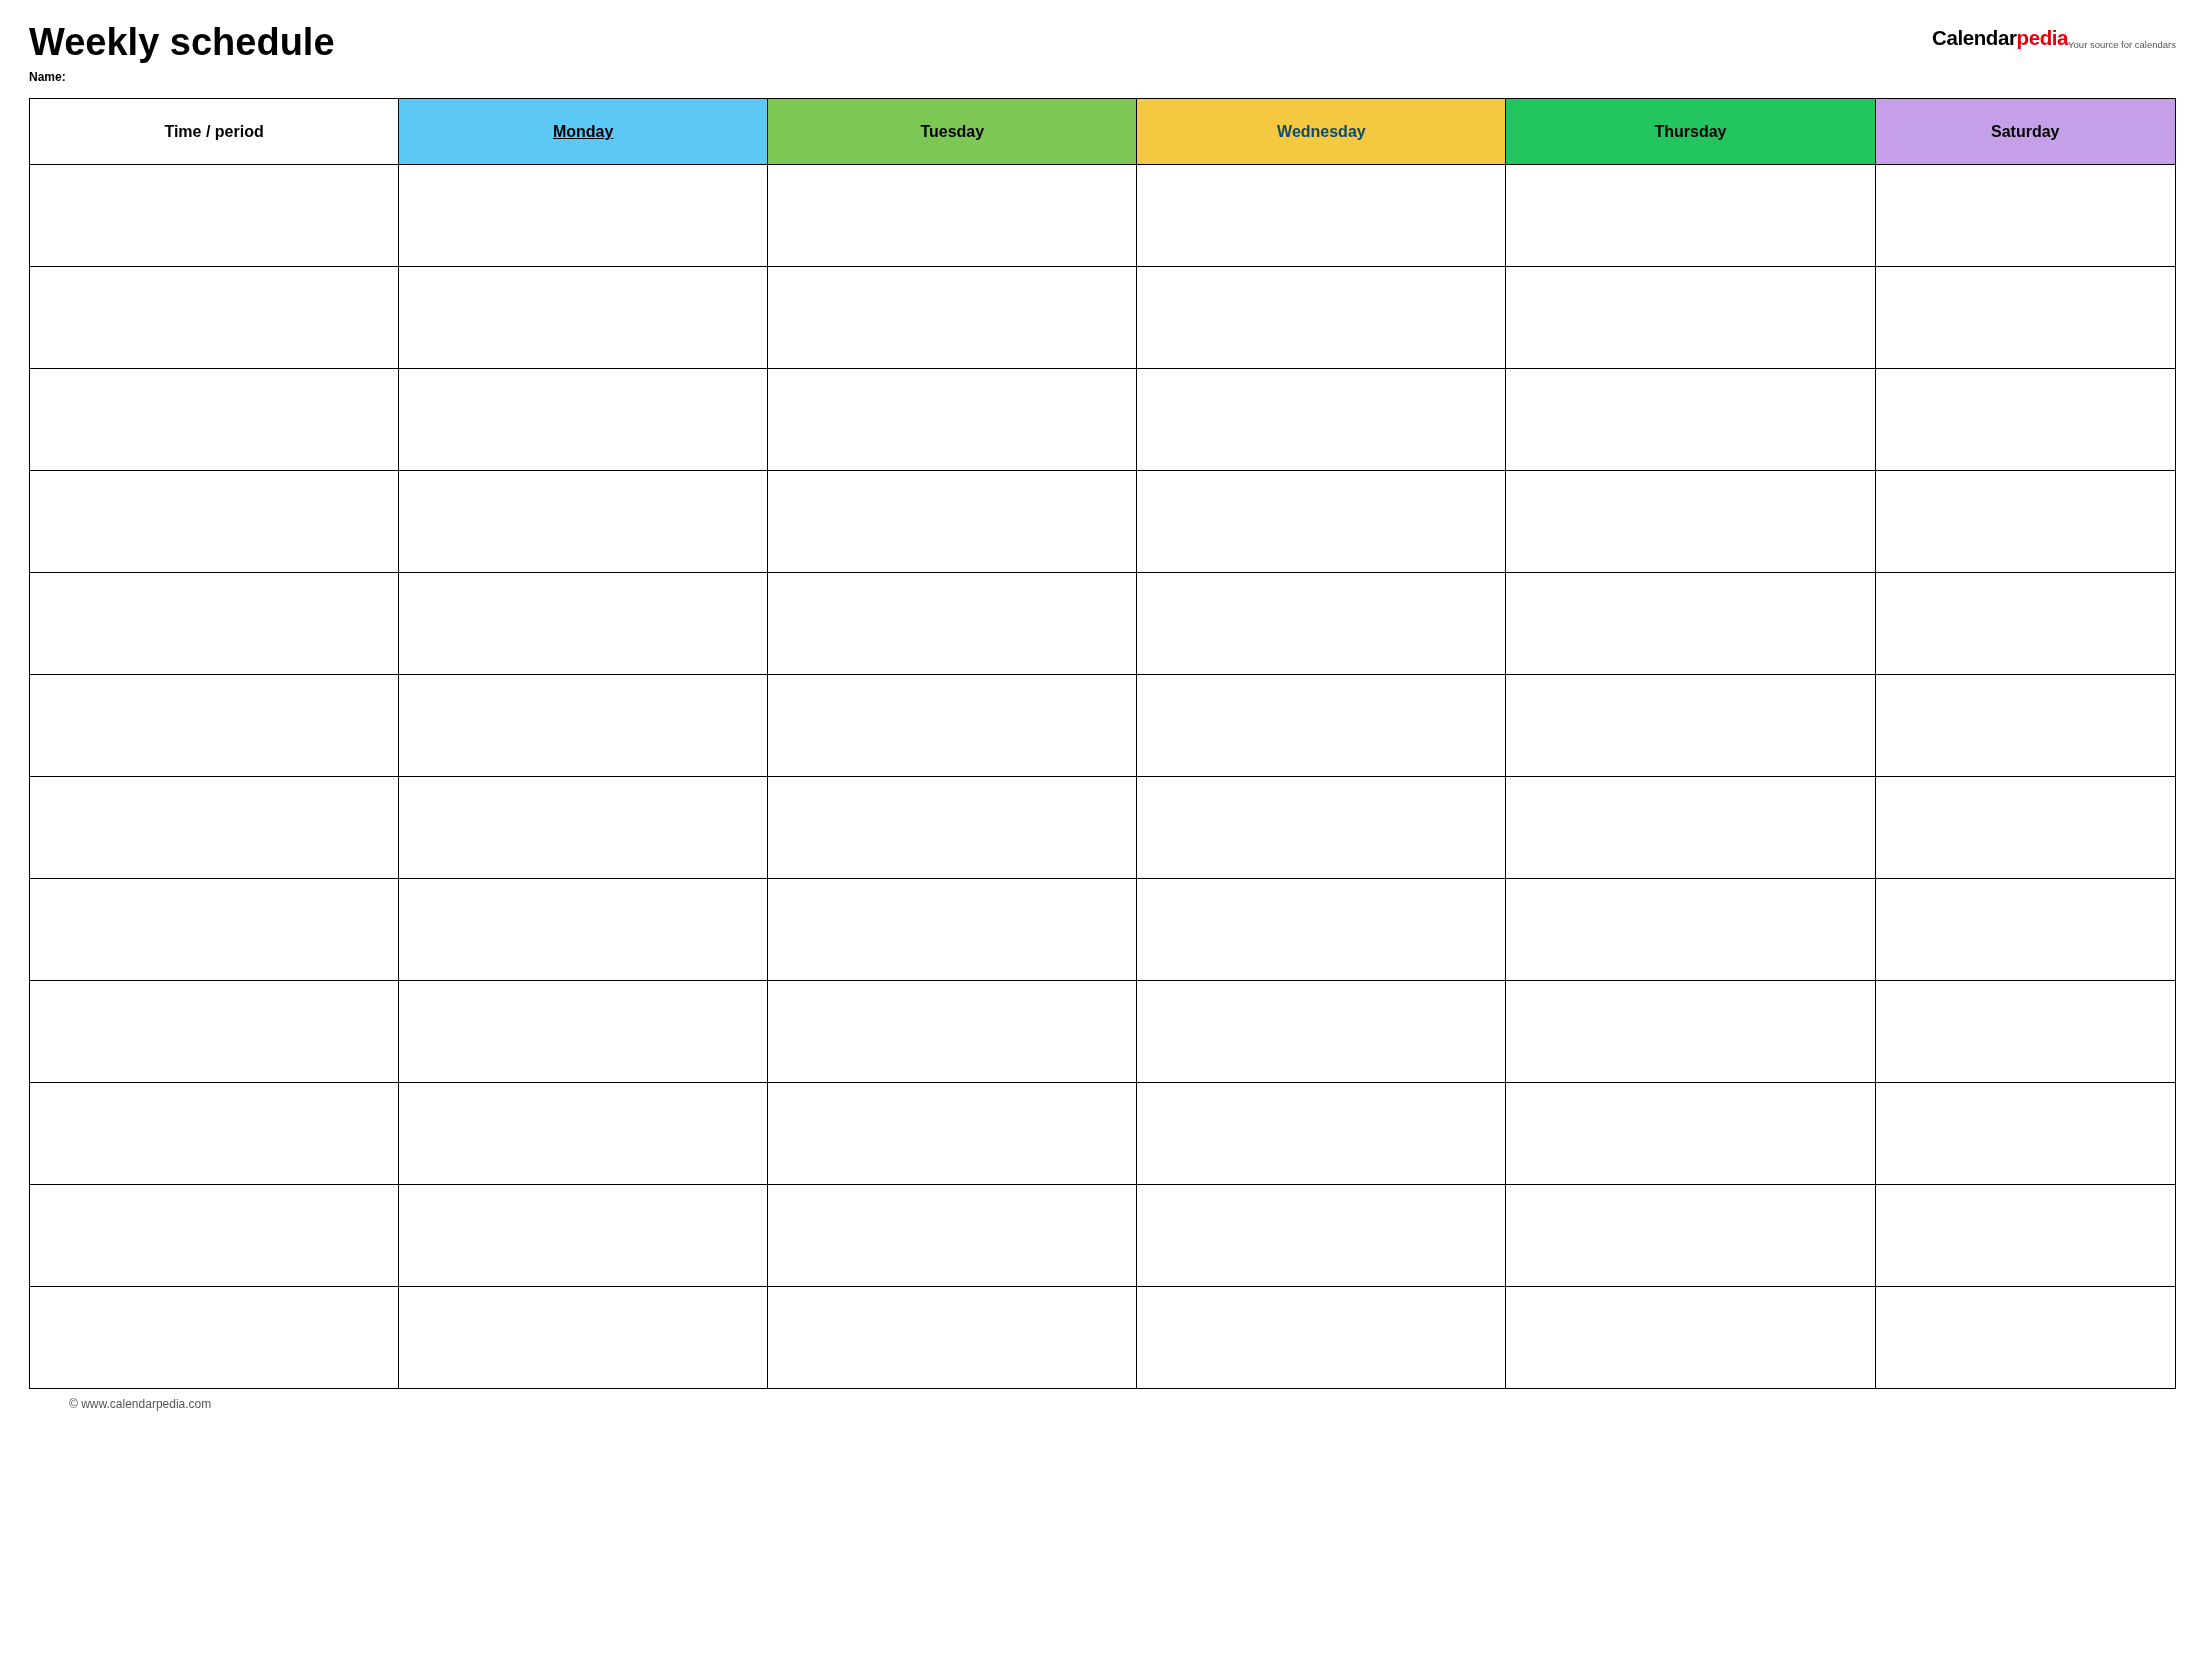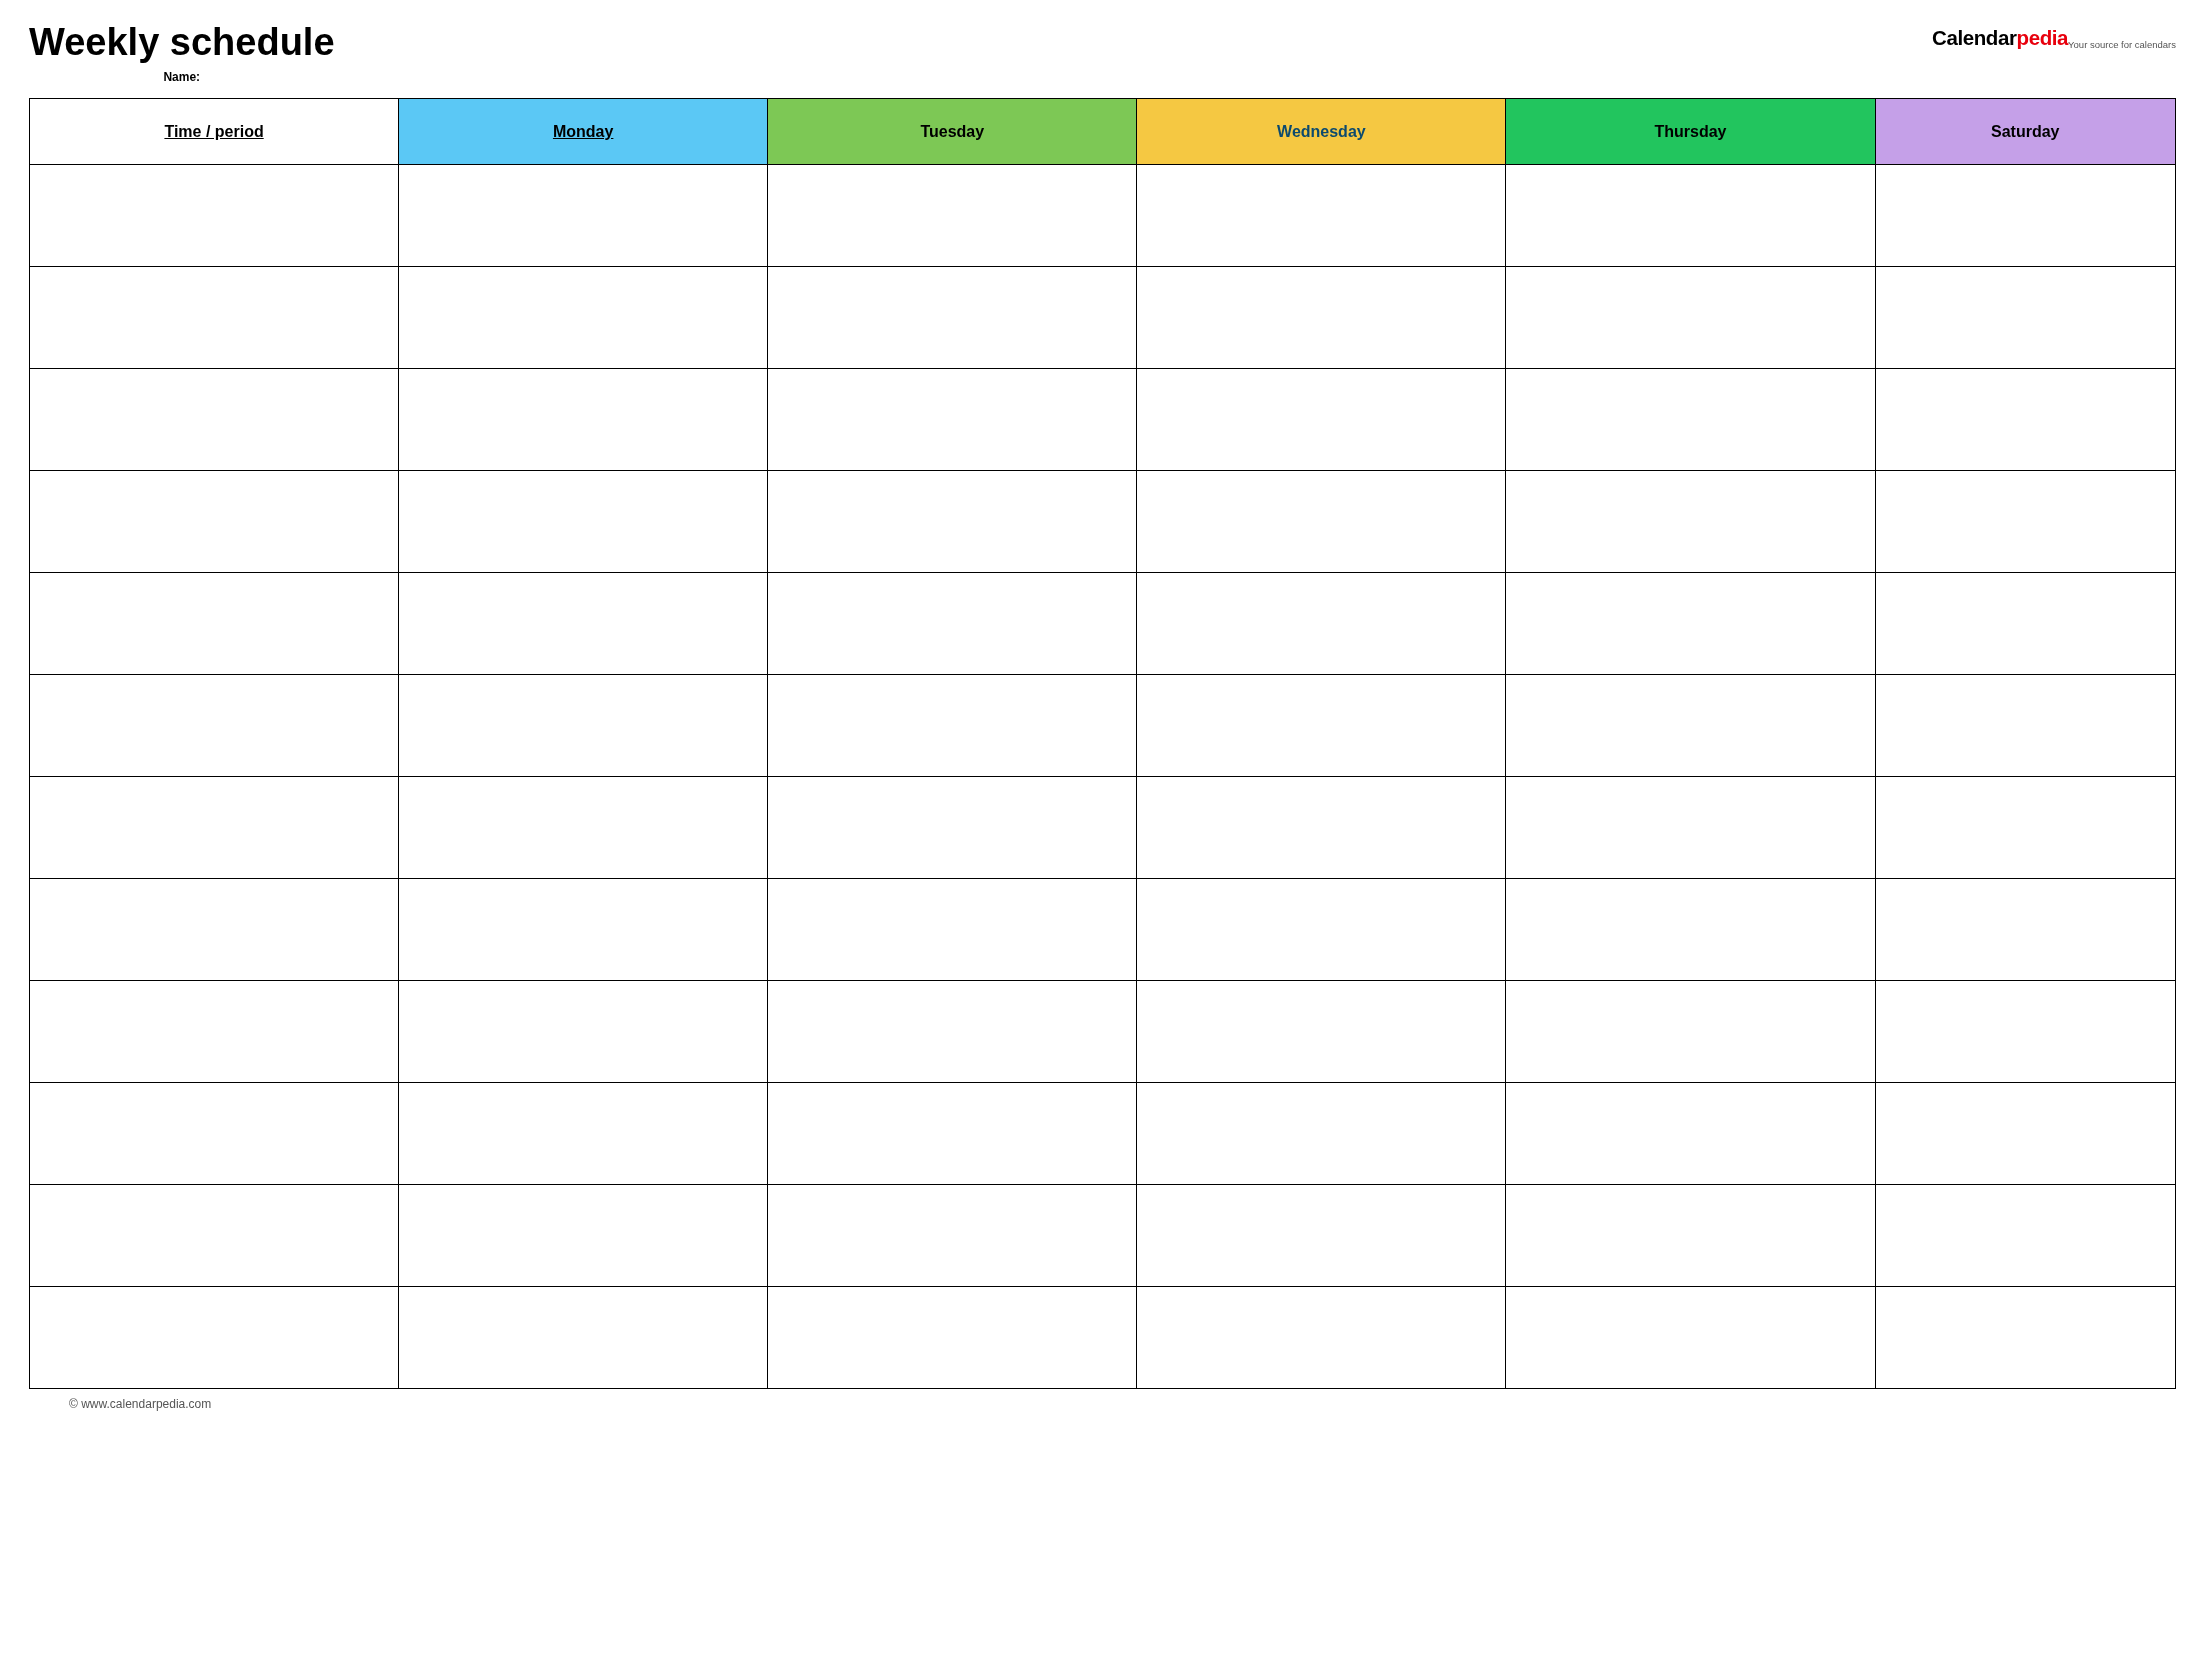--- a/index.html
+++ b/index.html
@@ -19,21 +19,20 @@
     .header-section {
       display: flex;
       justify-content: space-between;
       align-items: flex-start;
       margin-bottom: 7.3px;
     }
 
     .title-area {
       display: flex;
       flex-direction: column;
-      align-items: center;
     }
 
     .page-title {
       font-size: 38px;
       font-weight: bold;
       color: #000000;
       line-height: 1.1;
     }
 
     .name-label {
@@ -92,21 +91,20 @@
       font-size: 16px;
       font-weight: bold;
       vertical-align: middle;
     }
 
     .th-time {
       background-color: #ffffff;
       color: #000000;
       border: 1.5px solid #000000;
       width: 14%;
-      text-decoration: underline;
     }
 
     .th-monday {
       background-color: #5bc8f5;
       color: #000000;
       border: 1.5px solid #000000;
       text-decoration: underline;
     }
 
     .th-tuesday {

